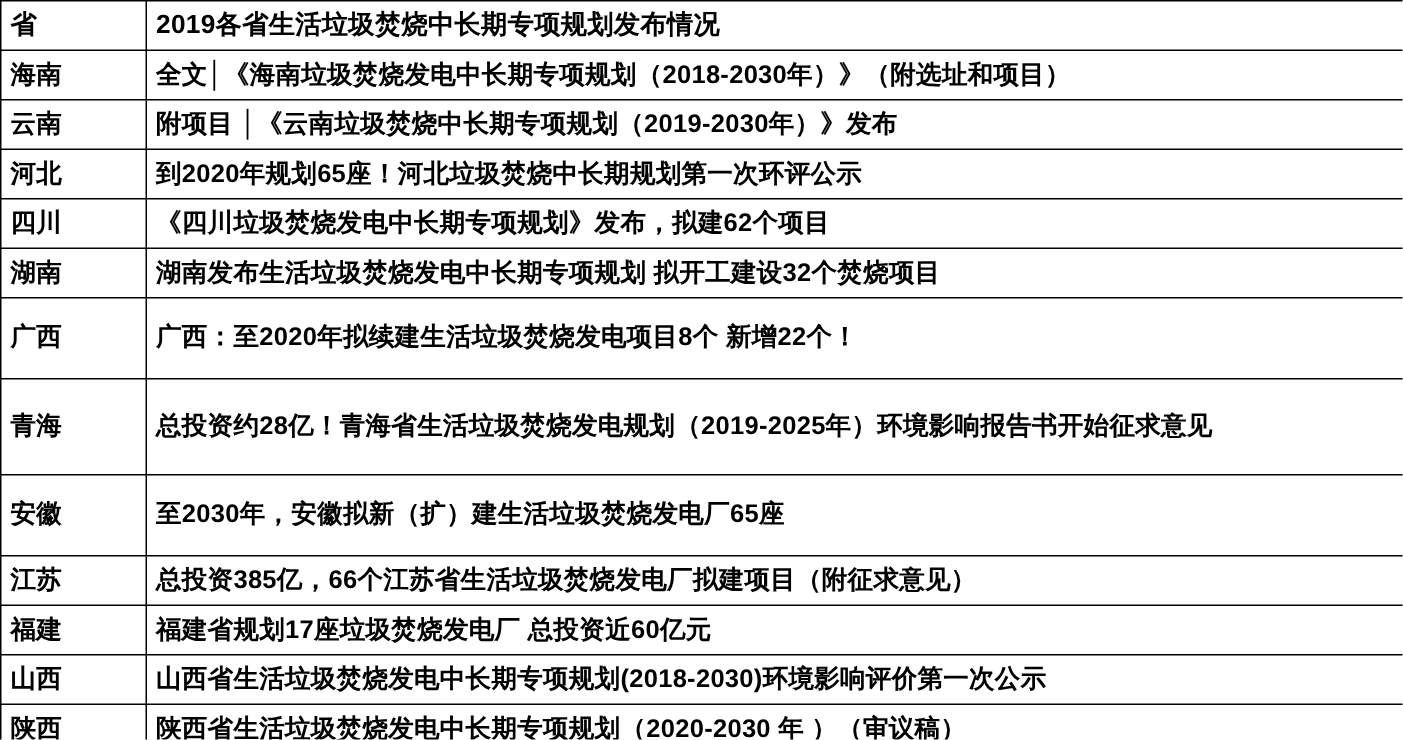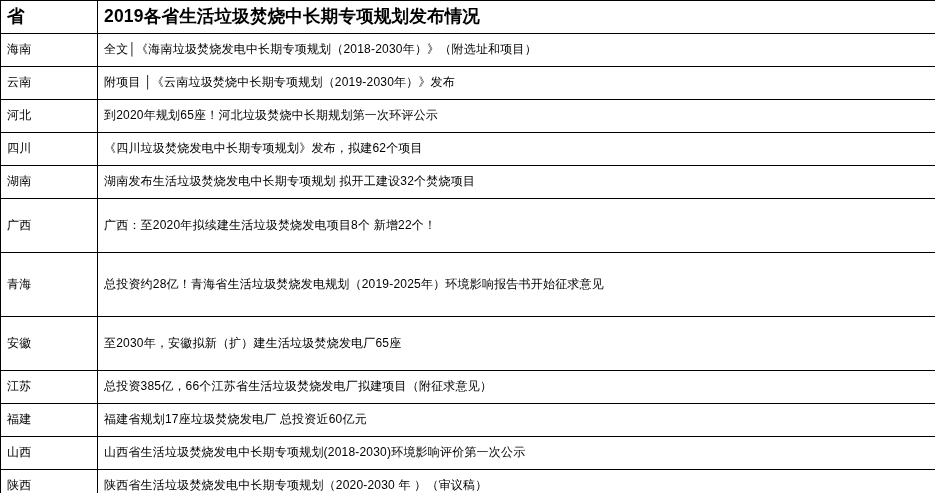--- a/index.html
+++ b/index.html
@@ -16,24 +16,25 @@
   }
   #doc-table {
     border-collapse: collapse;
     width: 935px;
     table-layout: fixed;
   }
   #doc-table td {
     border: 1px solid #000000;
     padding: 2px 6px;
     vertical-align: middle;
-    font-size: 12px;
+    font-size: 17px;
     line-height: 1.45;
     letter-spacing: 0.2px;
     word-break: break-all;
+    font-weight: bold;
   }
   #doc-table tr.header-row td {
     font-weight: bold;
     font-size: 17.5px;
   }
   #doc-table td.col-province {
     width: 84px;
     text-align: left;
     white-space: nowrap;
   }

